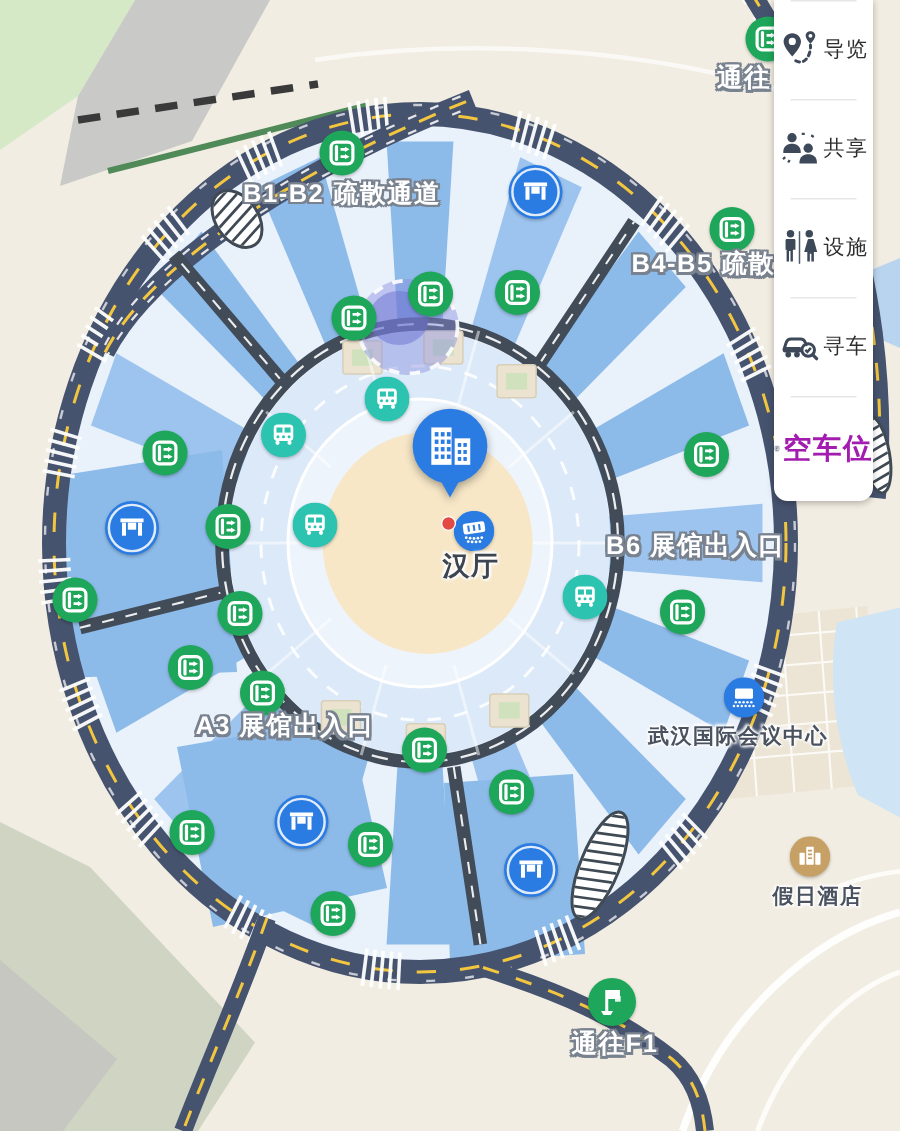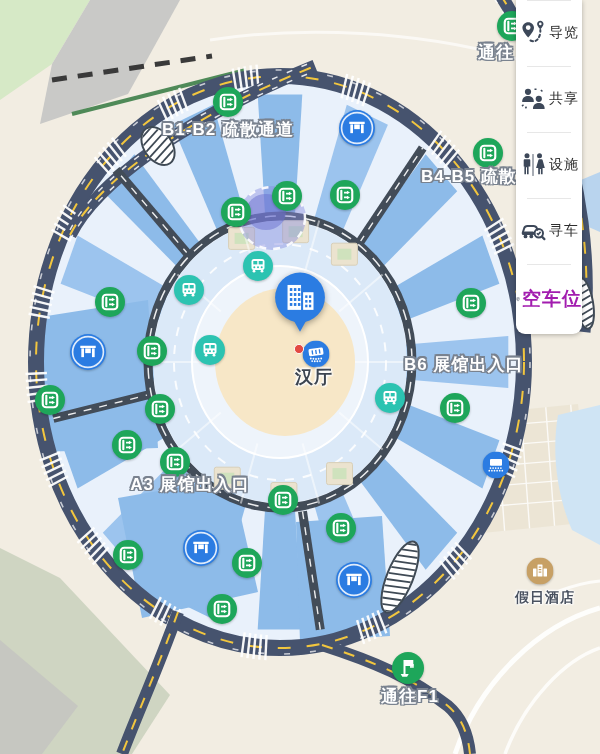--- a/index.html
+++ b/index.html
@@ -739,20 +739,21 @@
   </svg>
 </div>
     </div>
 <div id="labels">
       <span class="map-label lbl-outline" style="left: 228px; top: 129px;">B1-B2 疏散通道</span>
       <span class="map-label lbl-outline aw" style="left: 421px; top: 176px;">B4-B5 疏散通道</span>
       <span class="map-label lbl-outline aw" style="left: 404px; top: 329px; margin-top: 35px;">B6 展馆出入口</span>
       <span class="map-label lbl-outline" style="left: 190px; top: 484px; text-align: center;">A3 展馆出入口</span>
       <span class="map-label lbl-outline" style="left: 410px; top: 696px;">通往F1</span>
       <span class="map-label lbl-outline aw" style="left: 478px; top: 52px;">通往</span>
+      <span class="map-label lbl-dark" style="left: 492px; top: 491px;">武汉国际会议中心</span>
       <span class="map-label lbl-dark" style="left: 545px; top: 598px;">假日酒店</span>
       <span class="map-label lbl-dark-lg" style="left: 314px; top: 377px;">汉厅</span>
     </div>
 </div>
 
 <div id="tool-panel">
   <div class="panel-item">
     <span class="p-icon">
       <svg viewBox="0 0 28 28">
         <path d="M9.2 3.2 C5.9 3.2 3.4 5.7 3.4 8.8 C3.4 12.6 9.2 18.6 9.2 18.6 C9.2 18.6 15 12.6 15 8.8 C15 5.7 12.5 3.2 9.2 3.2 Z M9.2 11 A2.4 2.4 0 1 1 9.2 6.2 A2.4 2.4 0 0 1 9.2 11 Z" fill="#3d4859"></path>

